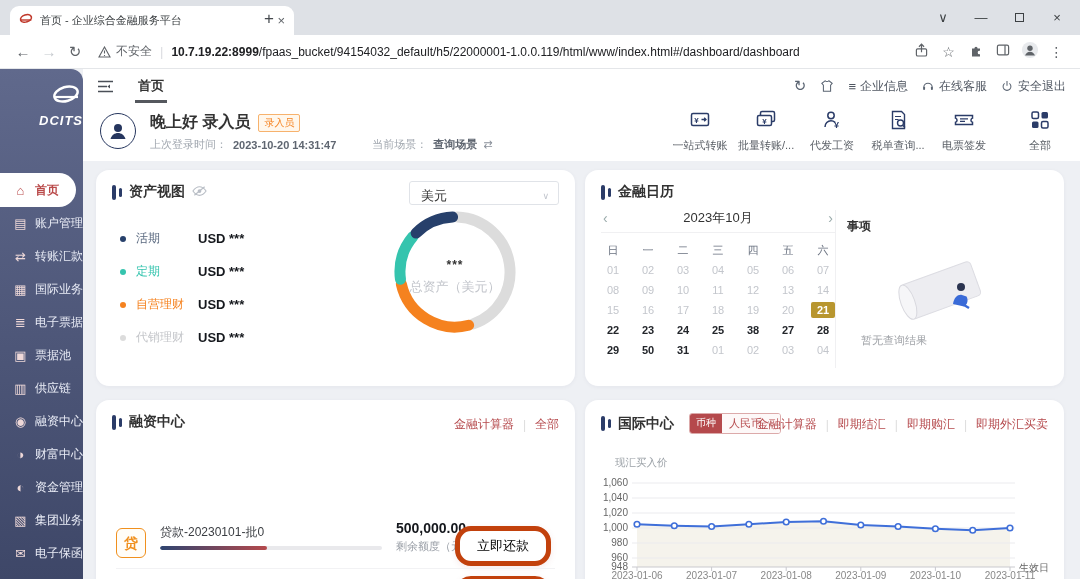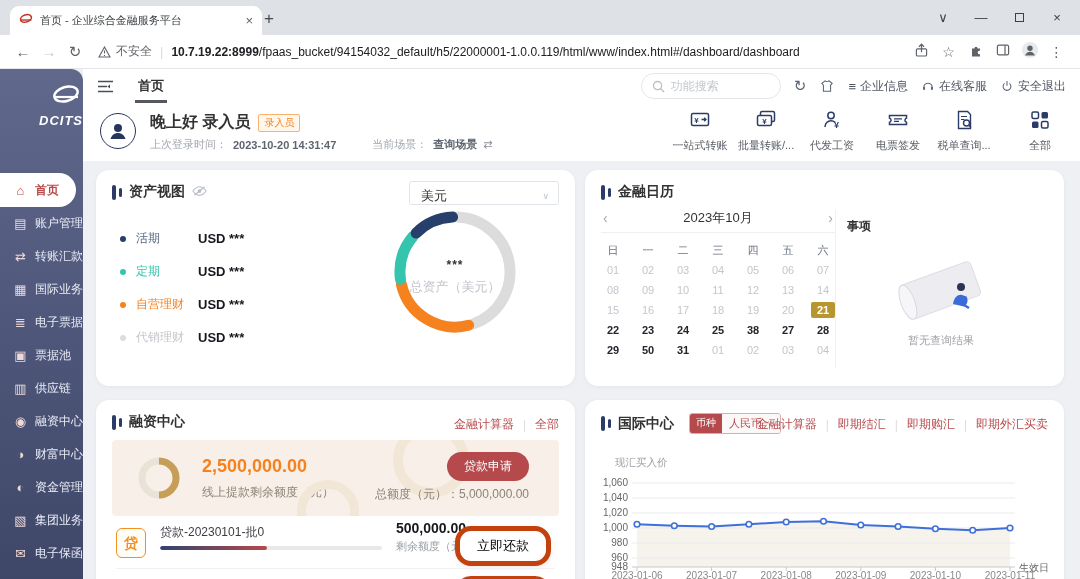--- a/index.html
+++ b/index.html
@@ -1,21 +1,21 @@
 <!DOCTYPE html>
 <html><head>
 <meta charset="utf-8">
 <style>
   *{margin:0;padding:0;box-sizing:border-box}
   body{width:1080px;height:579px;overflow:hidden;font-family:"Liberation Sans","DejaVu Sans",sans-serif;background:#fff}
   .screen{position:relative;width:1080px;height:579px;overflow:hidden;background:#fff}
 
   
   .tabstrip{position:absolute;top:0;left:0;right:0;height:35px;background:#dee1e6}
-  .tab{position:absolute;left:10px;top:6px;width:252px;height:29px;background:#fff;border-radius:9px 9px 0 0;display:flex;align-items:center;padding:0 9px;gap:7px}
+  .tab{position:absolute;left:10px;top:6px;width:284px;height:29px;background:#fff;border-radius:9px 9px 0 0;display:flex;align-items:center;padding:0 9px;gap:7px}
   .tab-title{flex:1;font-size:11px;color:#3c4043;white-space:nowrap;overflow:hidden}
   .tab-close{color:#5f6368;font-size:13px;cursor:pointer}
   .newtab{position:absolute;left:256px;top:6px;width:26px;height:26px;text-align:center;line-height:25px;color:#45494e;font-size:17px;cursor:pointer}
   .wincontrols{position:absolute;right:4px;top:0;height:35px;display:flex;align-items:center}
   .wc{width:38px;text-align:center;color:#3c4043;font-size:13px;cursor:pointer}
   .wc-restore{display:inline-block;width:9px;height:9px;border:1.4px solid #3c4043}
   .urlbar{position:absolute;top:35px;left:0;right:0;height:34px;background:#fff;border-bottom:1px solid #e4e6e9;display:flex;align-items:center;padding:0 10px}
   .navbtn{width:26px;text-align:center;color:#5f6368;font-size:15px;cursor:pointer}
   .navbtn.dis{color:#c5c9ce}
   .sec{display:flex;align-items:center;gap:5px;margin-left:10px;color:#5f6368;font-size:12px}
@@ -92,21 +92,21 @@
   .cal-div{position:absolute;left:16px;top:62px;width:234px;border-top:1px solid #f0f0f2}
   .cal-row{position:absolute;left:16px;width:234px;display:flex;justify-content:space-between}
   .cal-cell{width:24px;text-align:center;font-size:11px;line-height:16px}
   .wd{color:#6a7280}
   .day{color:#c3c6cc;cursor:pointer;border-radius:2px}
   .day.normal{color:#23262b;font-weight:700}
   .day.today{background:#b8962f;color:#fff;font-weight:700}
   .vdiv{position:absolute;left:250px;top:40px;height:158px;border-left:1px solid #f0f0f2}
   .events-label{position:absolute;left:262px;top:48px;font-size:12px;font-weight:700;color:#333}
   .empty-illo{position:absolute;left:296px;top:78px}
-  .empty-text{position:absolute;left:276px;top:163px;width:160px;text-align:center;font-size:11px;color:#a0a3a8}
+  .empty-text{position:absolute;left:276px;top:163px;width:160px;text-align:left;font-size:11px;color:#a0a3a8}
 
   
   .fin-panel{position:absolute;left:16px;top:40px;width:447px;height:76px;background:#f8f0e8;border-radius:4px;overflow:hidden}
   .fin-panel::before{content:"";position:absolute;right:90px;top:-18px;width:56px;height:56px;border:10px solid #f2e6d6;border-radius:50%}
   .fin-panel::after{content:"";position:absolute;right:200px;bottom:-26px;width:44px;height:44px;border:9px solid #f2e6d6;border-radius:50%}
   .fin-ring{position:absolute;left:24px;top:15px}
   .fin-amt{position:absolute;left:90px;top:16px;font-size:18px;font-weight:700;color:#f5821f}
   .fin-amt-label{position:absolute;left:90px;top:44px;font-size:12px;color:#8d8375}
   .apply-btn{position:absolute;right:30px;top:12px;background:#b5494c;color:#fff;font-size:12px;border:none;border-radius:15px;padding:6px 17px;cursor:pointer;font-family:inherit}
   .fin-total{position:absolute;right:30px;top:46px;font-size:12px;color:#8d8375}
@@ -249,27 +249,20 @@
 
       <div class="topnav" data-interactable="false">
         <span class="tn-ic" data-interactable="true">
             <svg width="17" height="15" viewBox="0 0 17 15">
               <path d="M1 2.5h15M1 7.5h9M1 12.5h15" stroke="#4a4f57" stroke-width="1.6"></path>
               <path d="M13 5.5l-2.6 2 2.6 2z" fill="#4a4f57"></path>
             </svg>
           </span>
         <span class="nav-tab" data-interactable="true">首页</span>
         <div class="topnav-right">
-          <span class="search-pill" data-interactable="true">
-            <svg width="13" height="13" viewBox="0 0 14 14" data-interactable="false">
-                <circle cx="6" cy="6" r="4.4" fill="none" stroke="#b9bec6" stroke-width="1.4"></circle>
-                <path d="M9.4 9.4 13 13" stroke="#b9bec6" stroke-width="1.4"></path>
-              </svg>
-            <input data-interactable="true" placeholder="功能搜索" style="">
-          </span>
           <span class="tn-ic" data-interactable="true" style="font-size:15px">↻</span>
           <span class="tn-ic" data-interactable="true">
               <svg width="16" height="16" viewBox="0 0 20 20">
                 <path d="M7.6 3.5 3.5 6.8l2 2.3v7.4h9v-7.4l2-2.3-4.1-3.3c-1 1.3-3.8 1.3-4.8 0z" fill="none" stroke="#5a6472" stroke-width="1.3"></path>
               </svg>
             </span>
           <span class="tn-link" data-interactable="true">
               <span data-interactable="false" style="font-size:13px">≡</span>
               <span data-interactable="false">企业信息</span>
             </span>
@@ -320,29 +313,29 @@
                   <rect x="6.5" y="3.5" width="14" height="10" rx="1.5" fill="none" stroke="#2b3c68" stroke-width="1.5"></rect>
                   <rect x="3.5" y="7.5" width="14" height="10" rx="1.5" fill="#fff" stroke="#2b3c68" stroke-width="1.5"></rect>
                   <text x="10.5" y="15.5" font-size="8" font-weight="bold" fill="#2b3c68" text-anchor="middle">¥</text>
                 </svg></span><div class="qa-label" data-interactable="false">批量转账/...</div></div>
             <div class="qa" data-interactable="true"><span data-interactable="false"><svg width="24" height="24" viewBox="0 0 24 24">
                   <circle cx="11" cy="7.5" r="3.2" fill="none" stroke="#2b3c68" stroke-width="1.5"></circle>
                   <path d="M5 19c0-3.6 2.7-6.2 6-6.2 1.6 0 3 .6 4.1 1.5" fill="none" stroke="#2b3c68" stroke-width="1.5"></path>
                   <text x="16.5" y="19.5" font-size="9" font-weight="bold" fill="#2b3c68" text-anchor="middle">¥</text>
                 </svg></span><div class="qa-label" data-interactable="false">代发工资</div></div>
             <div class="qa" data-interactable="true"><span data-interactable="false"><svg width="24" height="24" viewBox="0 0 24 24">
-                  <path d="M3.5 7.5h17v2.6a2.2 2.2 0 0 0 0 4.2v2.2h-17v-2.2a2.2 2.2 0 0 0 0-4.2z" fill="none" stroke="#2b3c68" stroke-width="1.5"></path>
-                  <path d="M8 10.8h8M8 13.3h5" stroke="#2b3c68" stroke-width="1.2"></path>
-                </svg></span><div class="qa-label" data-interactable="false">电票签发</div></div>
-            <div class="qa" data-interactable="true"><span data-interactable="false"><svg width="24" height="24" viewBox="0 0 24 24">
                   <path d="M6.5 3.5h9l3 3v14h-12z" fill="none" stroke="#2b3c68" stroke-width="1.4"></path>
                   <path d="M9 8.5h6M9 11.5h3.5" stroke="#2b3c68" stroke-width="1.2"></path>
                   <circle cx="14.5" cy="15" r="3" fill="#fff" stroke="#2b3c68" stroke-width="1.4"></circle>
                   <path d="M16.7 17.2 19 19.5" stroke="#2b3c68" stroke-width="1.4"></path>
                 </svg></span><div class="qa-label" data-interactable="false">税单查询...</div></div>
+            <div class="qa" data-interactable="true"><span data-interactable="false"><svg width="24" height="24" viewBox="0 0 24 24">
+                  <path d="M3.5 7.5h17v2.6a2.2 2.2 0 0 0 0 4.2v2.2h-17v-2.2a2.2 2.2 0 0 0 0-4.2z" fill="none" stroke="#2b3c68" stroke-width="1.5"></path>
+                  <path d="M8 10.8h8M8 13.3h5" stroke="#2b3c68" stroke-width="1.2"></path>
+                </svg></span><div class="qa-label" data-interactable="false">电票签发</div></div>
             <div class="qa qa-all" data-interactable="true"><span data-interactable="false"><svg width="24" height="24" viewBox="0 0 24 24">
                   <rect x="4" y="4" width="6.5" height="6.5" rx="1.5" fill="none" stroke="#2b3c68" stroke-width="1.5"></rect>
                   <rect x="13.5" y="4" width="6.5" height="6.5" rx="1.5" fill="#2b3c68"></rect>
                   <rect x="4" y="13.5" width="6.5" height="6.5" rx="1.5" fill="#2b3c68"></rect>
                   <rect x="13.5" y="13.5" width="6.5" height="6.5" rx="1.5" fill="none" stroke="#2b3c68" stroke-width="1.5"></rect>
                 </svg></span><div class="qa-label" data-interactable="false">全部</div></div>
           </div>
       </div>
 
       <section class="card card-assets" data-interactable="false">
@@ -480,30 +473,20 @@
       <section class="card card-fin" data-interactable="false">
         <div class="card-h">
           <span class="bars" data-interactable="false"></span>
           <span class="card-title" data-interactable="false">融资中心</span>
         </div>
         <div class="red-links" id="fin-links" data-interactable="false">
             <span data-interactable="true">金融计算器</span>
             <span class="rsep" data-interactable="false">|</span>
             <span data-interactable="true">全部</span>
           </div>
-        <div class="fin-panel" data-interactable="false">
-          <span class="fin-ring" id="fin-ring" data-interactable="false"><svg width="46" height="46">
-                <circle cx="23" cy="23" r="17" fill="none" stroke="#e9e2d6" stroke-width="7"></circle>
-                <path d="M23.00,6.00 A17,17 0 0 1 23.00,40.00" fill="none" stroke="#c79e58" stroke-width="7"></path>
-              </svg></span>
-          <span class="fin-amt" data-interactable="false">2,500,000.00</span>
-          <span class="fin-amt-label" data-interactable="false">线上提款剩余额度（元）</span>
-          <button class="apply-btn" data-interactable="true">贷款申请</button>
-          <span class="fin-total" data-interactable="false">总额度（元）：5,000,000.00</span>
-        </div>
         <div class="loan-badge" data-interactable="false">贷</div>
         <div class="loan-name" data-interactable="false">贷款-20230101-批0</div>
         <div class="loan-bar" data-interactable="false">
             <i id="loan-fill" style="width: 48%;"></i>
           </div>
         <div class="loan-amt" data-interactable="false">500,000.00</div>
         <div class="loan-amt-label" data-interactable="false">剩余额度（元）</div>
         <button class="repay-btn" data-interactable="true">立即还款</button>
         <div class="row-div" data-interactable="false"></div>
         <button class="repay-btn stub" data-interactable="true">立即还款</button>

